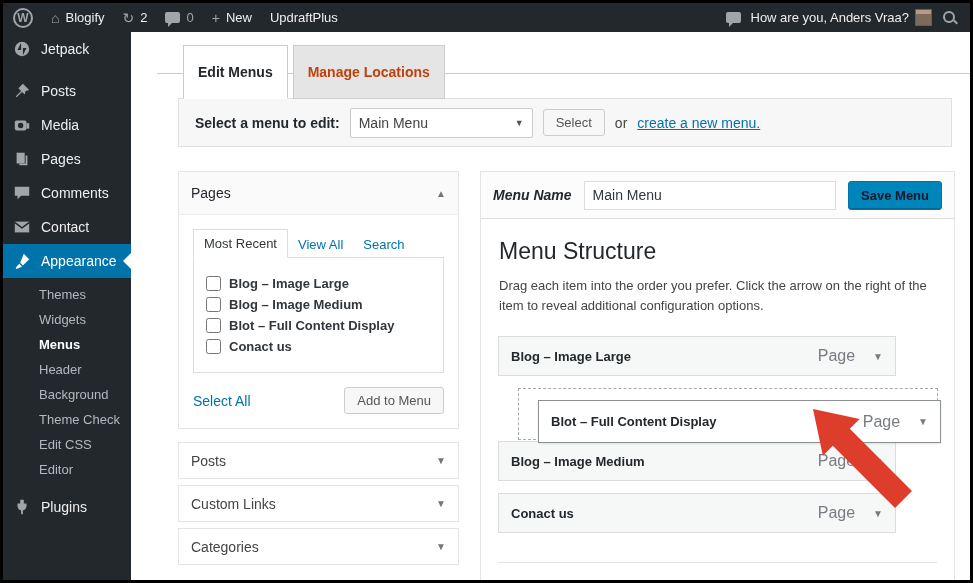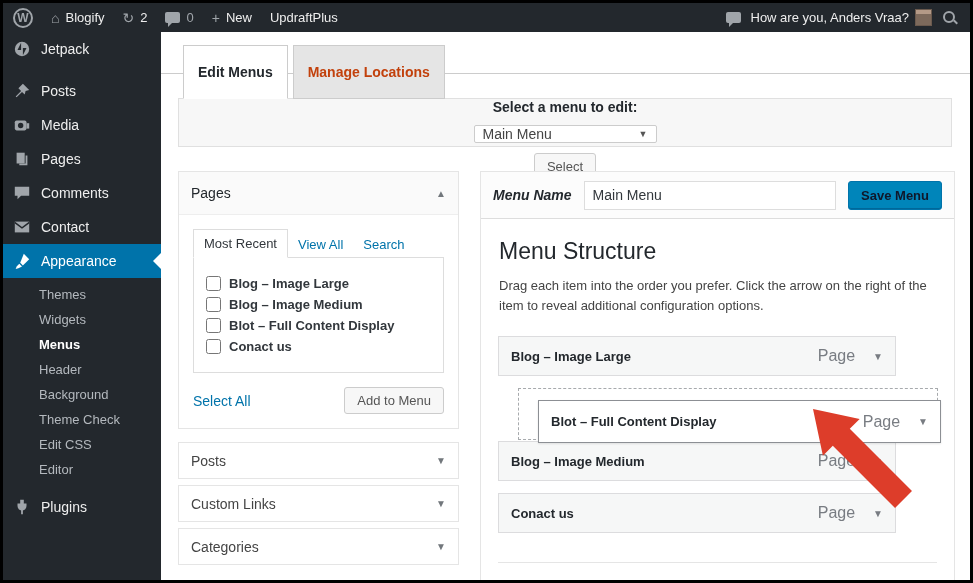--- a/index.html
+++ b/index.html
@@ -16,39 +16,39 @@
   .wp-badge{width:20px;height:20px;border:2px solid #a0a5aa;border-radius:50%;display:flex;
             align-items:center;justify-content:center;color:#a0a5aa;font-weight:bold;font-size:12px;box-sizing:border-box;}
   .bubble{position:relative;width:15px;height:11px;background:#a0a5aa;border-radius:2px;display:inline-block;}
   .bubble:after{content:"";position:absolute;left:3px;bottom:-4px;border:4px solid transparent;border-top-color:#a0a5aa;border-left-color:#a0a5aa;}
   .avatar{width:17px;height:17px;background:#9c8577;border:1px solid #6b5a4e;box-sizing:border-box;
           background-image:linear-gradient(#b49a87 30%,#7d6a5c 30%);}
   .searchicon{position:relative;width:16px;height:16px;display:inline-block;}
   .searchicon i{position:absolute;left:1px;top:1px;width:8px;height:8px;border:2px solid #a0a5aa;border-radius:50%;}
   .searchicon b{position:absolute;left:11px;top:11px;width:5px;height:2px;background:#a0a5aa;transform:rotate(45deg);}
   
-  .sidebar{position:absolute;left:0;top:29px;bottom:0;width:158px;background:#23282d;color:#eee;z-index:20;}
+  .sidebar{position:absolute;left:0;top:29px;bottom:0;width:128px;background:#23282d;color:#eee;z-index:20;}
   .side-item{position:relative;display:flex;align-items:center;gap:10px;padding:8px 10px;font-size:14px;cursor:pointer;}
   .side-item svg{flex:0 0 18px;}
   .side-item.active{background:#0073aa;color:#fff;}
   .side-item.active .arrow-notch{position:absolute;right:0;top:50%;margin-top:-8px;width:0;height:0;
        border:8px solid transparent;border-right-color:#fff;}
   .submenu{padding:4px 0 8px 0;}
   .submenu .sub-item{padding:5px 10px 5px 36px;font-size:13px;color:#b4b9be;cursor:pointer;}
   .submenu .sub-item.current{color:#fff;font-weight:bold;}
   .spacer8{height:8px;}
   
   .content{position:absolute;left:154px;top:29px;right:0;bottom:0;background:#fff;}
   .tabline{position:absolute;left:0;right:0;top:41px;border-top:1px solid #ccc;}
   .navtabs{position:absolute;left:26px;top:13px;display:flex;z-index:2;}
   .navtab{padding:18px 14px;font-size:14px;font-weight:bold;border:1px solid #ccc;cursor:pointer;}
   .navtab.active{background:#fff;color:#23282d;border-bottom-color:#fff;}
   .navtab.inactive{background:#e5e5e5;color:#c2410c;margin-left:5px;}
   .select-bar{position:absolute;left:21px;right:18px;top:66px;height:49px;box-sizing:border-box;
-              background:#f7f7f7;border:1px solid #e0e0e0;display:flex;align-items:center;gap:10px;padding:0 16px;flex-direction:column;}
+              background:#f7f7f7;border:1px solid #e0e0e0;display:flex;align-items:center;gap:10px;padding:0 16px;}
   .select-label{font-size:14px;font-weight:bold;color:#23282d;}
   .dropdown{width:165px;height:28px;background:#fff;border:1px solid #ccc;border-radius:2px;display:flex;
             align-items:center;justify-content:space-between;padding:0 8px;font-size:14px;color:#444;cursor:pointer;}
   .dd-caret{font-size:9px;color:#555;}
   .btn{background:#f7f7f7;border:1px solid #ccc;border-radius:3px;color:#555;font-size:13px;
        padding:5px 12px;cursor:pointer;font-family:inherit;}
   .or-text{font-size:14px;color:#444;}
   .link{color:#0073aa;text-decoration:underline;font-size:14px;cursor:pointer;}
   
   .leftcol{position:absolute;left:21px;top:139px;width:281px;}

